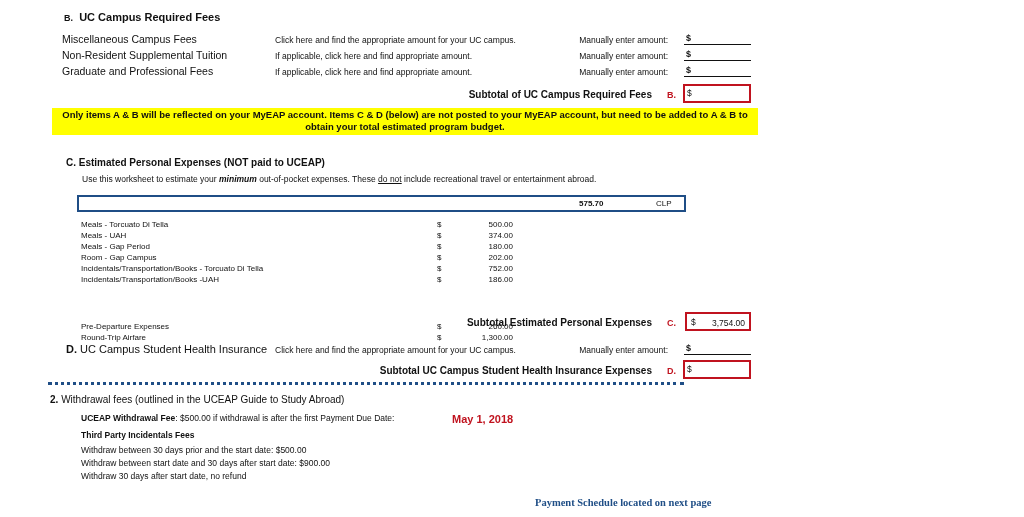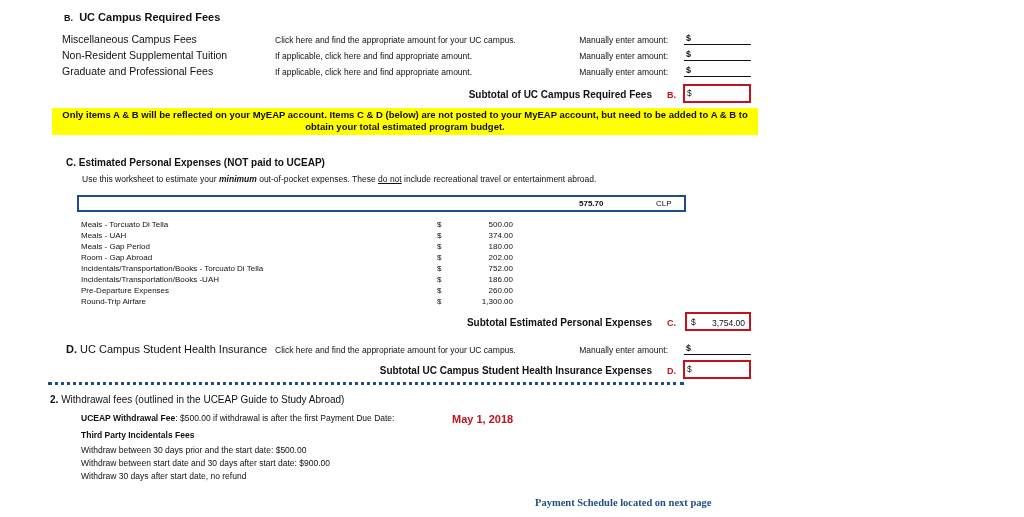--- a/index.html
+++ b/index.html
@@ -76,35 +76,35 @@
     <span>Meals - UAH</span>
     <span class="abs" style="left:356px;">$</span>
     <span class="abs" style="right:8px;">374.00</span>
   </div>
   <div class="exp-row" style="position:relative;">
     <span>Meals - Gap Period</span>
     <span class="abs" style="left:356px;">$</span>
     <span class="abs" style="right:8px;">180.00</span>
   </div>
   <div class="exp-row" style="position:relative;">
-    <span>Room - Gap Abroad</span>
+    <span>Room - Gap Campus</span>
     <span class="abs" style="left:356px;">$</span>
     <span class="abs" style="right:8px;">202.00</span>
   </div>
   <div class="exp-row" style="position:relative;">
     <span>Incidentals/Transportation/Books - Torcuato Di Tella</span>
     <span class="abs" style="left:356px;">$</span>
     <span class="abs" style="right:8px;">752.00</span>
   </div>
   <div class="exp-row" style="position:relative;">
     <span>Incidentals/Transportation/Books -UAH</span>
     <span class="abs" style="left:356px;">$</span>
     <span class="abs" style="right:8px;">186.00</span>
   </div>
-  <div class="exp-row" style="position:relative;">
+  <div class="exp-row" style="position:relative;margin-top:36px;">
     <span>Pre-Departure Expenses</span>
     <span class="abs" style="left:356px;">$</span>
     <span class="abs" style="right:8px;">260.00</span>
   </div>
   <div class="exp-row" style="position:relative;">
     <span>Round-Trip Airfare</span>
     <span class="abs" style="left:356px;">$</span>
     <span class="abs" style="right:8px;">1,300.00</span>
   </div>
 </div>

